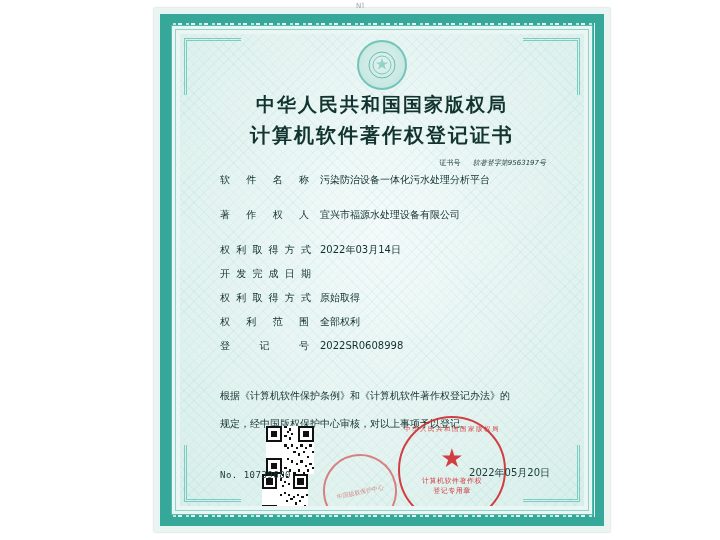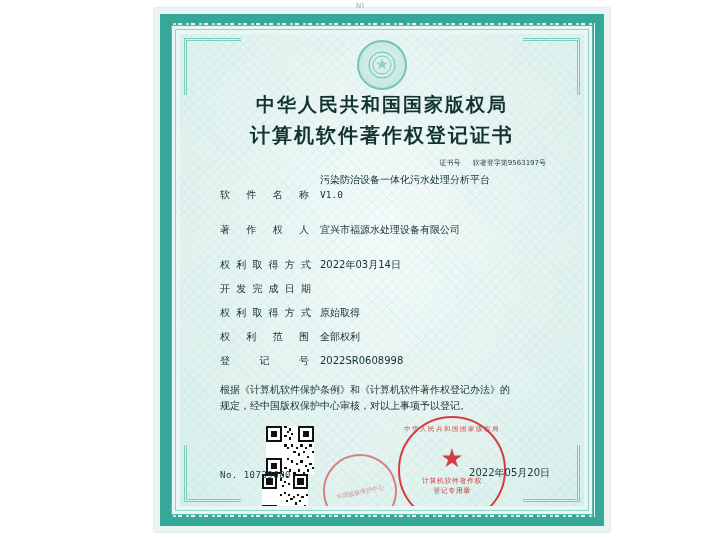--- a/index.html
+++ b/index.html
@@ -134,21 +134,21 @@
   .certno-row {
     position: absolute;
     right: 38px;
     top: 124px;
     font-family: "DejaVu Sans", sans-serif;
     font-size: 7px;
     color: #1d3b38;
     white-space: nowrap;
   }
   .certno-row .lbl { letter-spacing: 0; }
-  .certno-row .val { margin-left: 10px; }
+  .certno-row .val { margin-left: 10px; font-style: italic; }
 
   
   .fields {
     position: absolute;
     left: 40px;
     right: 34px;
     top: 138px;
   }
   .row {
     display: flex;
@@ -183,21 +183,21 @@
 
   
   .para {
     position: absolute;
     left: 40px;
     right: 34px;
     top: 348px;
     font-family: "DejaVu Sans", sans-serif;
     font-size: 10px;
     color: #11302d;
-    line-height: 16px;
+    line-height: 28px;
   }
   .para .l2 { display: block; }
 
   
   .qr {
     position: absolute;
     image-rendering: pixelated;
   }
   .qr-top { left: 86px; top: 392px; width: 48px; height: 48px; }
   .qr-bot { left: 82px; top: 440px; width: 46px; height: 46px; }
@@ -331,21 +331,20 @@
         <span class="lbl">证书号</span>
         <span class="val">软著登字第9563197号</span>
       </div>
 
       <div class="fields">
 
         <div class="row gap">
           <div class="label">软件名称</div>
           <div class="value">
             <span>污染防治设备一体化污水处理分析平台</span>
-            <span class="sub">V1.0</span>
           </div>
         </div>
 
         <div class="row gap">
           <div class="label">著作权人</div>
           <div class="value">宜兴市福源水处理设备有限公司</div>
         </div>
 
         <div class="row">
           <div class="label tight">权利取得方式</div>

